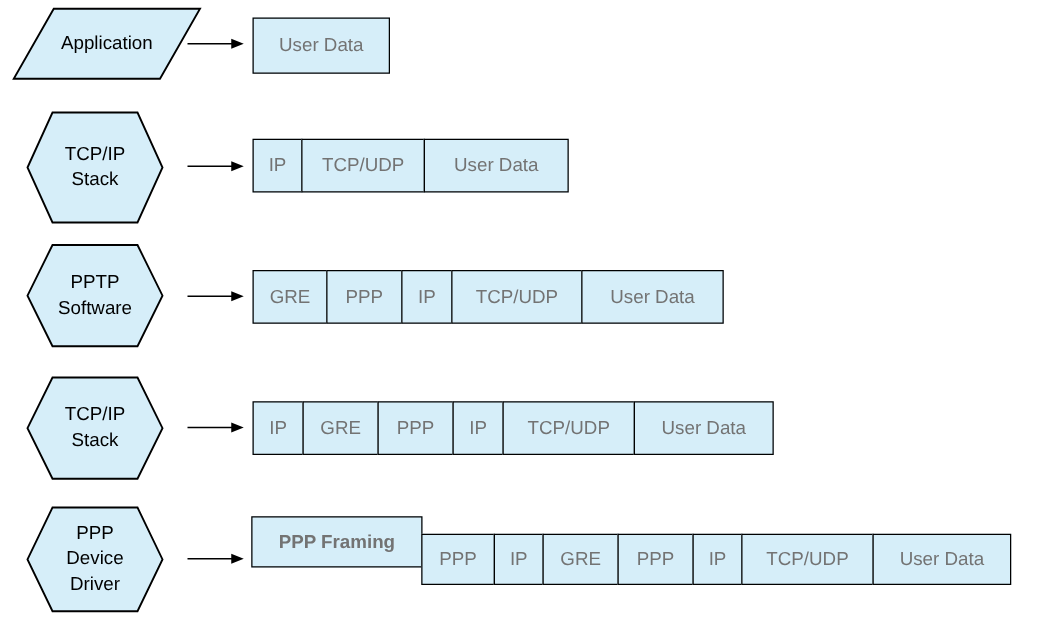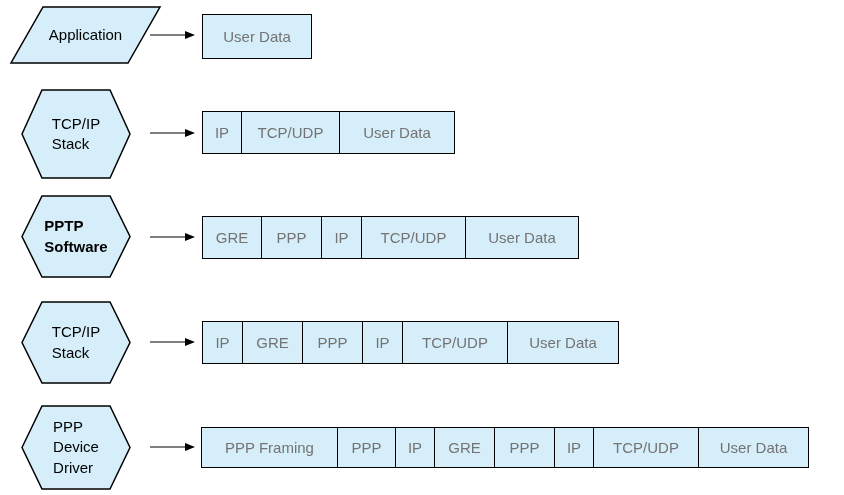--- a/index.html
+++ b/index.html
@@ -17,20 +17,21 @@
   }
   .shape-svg {
     position: absolute;
     overflow: visible;
   }
   .shape-label {
     position: absolute;
     display: flex;
     align-items: center;
     justify-content: center;
+    text-align: center;
     white-space: pre-line;
     font-size: 15px;
     line-height: 1.35;
     color: #000000;
     pointer-events: none;
   }
   .arrow-svg {
     position: absolute;
     overflow: visible;
   }
@@ -67,21 +68,21 @@
     <svg class="arrow-svg" width="45" height="12" style="left: 150px; top: 127px;">
       <line x1="0" y1="6" x2="36" y2="6" stroke="#000000" stroke-width="1.2"></line>
       <polygon points="35,2 45,6 35,10" fill="#000000"></polygon>
     </svg>
     <div class="pkt-box" style="left: 202px; top: 111px; width: 40px; height: 43px; background: rgb(214, 238, 249); border-color: rgb(0, 0, 0);">IP</div>
     <div class="pkt-box" style="left: 241px; top: 111px; width: 99px; height: 43px; background: rgb(214, 238, 249); border-color: rgb(0, 0, 0);">TCP/UDP</div>
     <div class="pkt-box" style="left: 339px; top: 111px; width: 116px; height: 43px; background: rgb(214, 238, 249); border-color: rgb(0, 0, 0);">User Data</div>
     <svg class="shape-svg" width="110" height="83" style="left: 21px; top: 195px;">
       <polygon points="1,41.5 21,1 89,1 109,41.5 89,82 21,82" fill="#D6EEF9" stroke="#000000" stroke-width="1.5"></polygon>
     </svg>
-    <div class="shape-label" style="left: 22px; top: 196px; width: 108px; height: 81px; font-weight: bold;">PPTP
+    <div class="shape-label" style="left: 22px; top: 196px; width: 108px; height: 81px;">PPTP
 Software</div>
     <svg class="arrow-svg" width="45" height="12" style="left: 150px; top: 231px;">
       <line x1="0" y1="6" x2="36" y2="6" stroke="#000000" stroke-width="1.2"></line>
       <polygon points="35,2 45,6 35,10" fill="#000000"></polygon>
     </svg>
     <div class="pkt-box" style="left: 202px; top: 216px; width: 60px; height: 43px; background: rgb(214, 238, 249); border-color: rgb(0, 0, 0);">GRE</div>
     <div class="pkt-box" style="left: 261px; top: 216px; width: 61px; height: 43px; background: rgb(214, 238, 249); border-color: rgb(0, 0, 0);">PPP</div>
     <div class="pkt-box" style="left: 321px; top: 216px; width: 41px; height: 43px; background: rgb(214, 238, 249); border-color: rgb(0, 0, 0);">IP</div>
     <div class="pkt-box" style="left: 361px; top: 216px; width: 105px; height: 43px; background: rgb(214, 238, 249); border-color: rgb(0, 0, 0);">TCP/UDP</div>
     <div class="pkt-box" style="left: 465px; top: 216px; width: 114px; height: 43px; background: rgb(214, 238, 249); border-color: rgb(0, 0, 0);">User Data</div>
@@ -103,21 +104,21 @@
     <svg class="shape-svg" width="110" height="85" style="left: 21px; top: 405px;">
       <polygon points="1,42.5 21,1 89,1 109,42.5 89,84 21,84" fill="#D6EEF9" stroke="#000000" stroke-width="1.5"></polygon>
     </svg>
     <div class="shape-label" style="left: 22px; top: 406px; width: 108px; height: 83px;">PPP
 Device
 Driver</div>
     <svg class="arrow-svg" width="45" height="12" style="left: 150px; top: 441px;">
       <line x1="0" y1="6" x2="36" y2="6" stroke="#000000" stroke-width="1.2"></line>
       <polygon points="35,2 45,6 35,10" fill="#000000"></polygon>
     </svg>
-    <div class="pkt-box" style="left: 201px; top: 427px; width: 137px; height: 41px; background: rgb(214, 238, 249); border-color: rgb(0, 0, 0);">PPP Framing</div>
+    <div class="pkt-box" style="left: 201px; top: 413px; width: 137px; height: 41px; background: rgb(214, 238, 249); border-color: rgb(0, 0, 0); font-weight: bold;">PPP Framing</div>
     <div class="pkt-box" style="left: 337px; top: 427px; width: 59px; height: 41px; background: rgb(214, 238, 249); border-color: rgb(0, 0, 0);">PPP</div>
     <div class="pkt-box" style="left: 395px; top: 427px; width: 40px; height: 41px; background: rgb(214, 238, 249); border-color: rgb(0, 0, 0);">IP</div>
     <div class="pkt-box" style="left: 434px; top: 427px; width: 61px; height: 41px; background: rgb(214, 238, 249); border-color: rgb(0, 0, 0);">GRE</div>
     <div class="pkt-box" style="left: 494px; top: 427px; width: 61px; height: 41px; background: rgb(214, 238, 249); border-color: rgb(0, 0, 0);">PPP</div>
     <div class="pkt-box" style="left: 554px; top: 427px; width: 40px; height: 41px; background: rgb(214, 238, 249); border-color: rgb(0, 0, 0);">IP</div>
     <div class="pkt-box" style="left: 593px; top: 427px; width: 106px; height: 41px; background: rgb(214, 238, 249); border-color: rgb(0, 0, 0);">TCP/UDP</div>
     <div class="pkt-box" style="left: 698px; top: 427px; width: 111px; height: 41px; background: rgb(214, 238, 249); border-color: rgb(0, 0, 0);">User Data</div>
   </div>
 
 </body></html>

